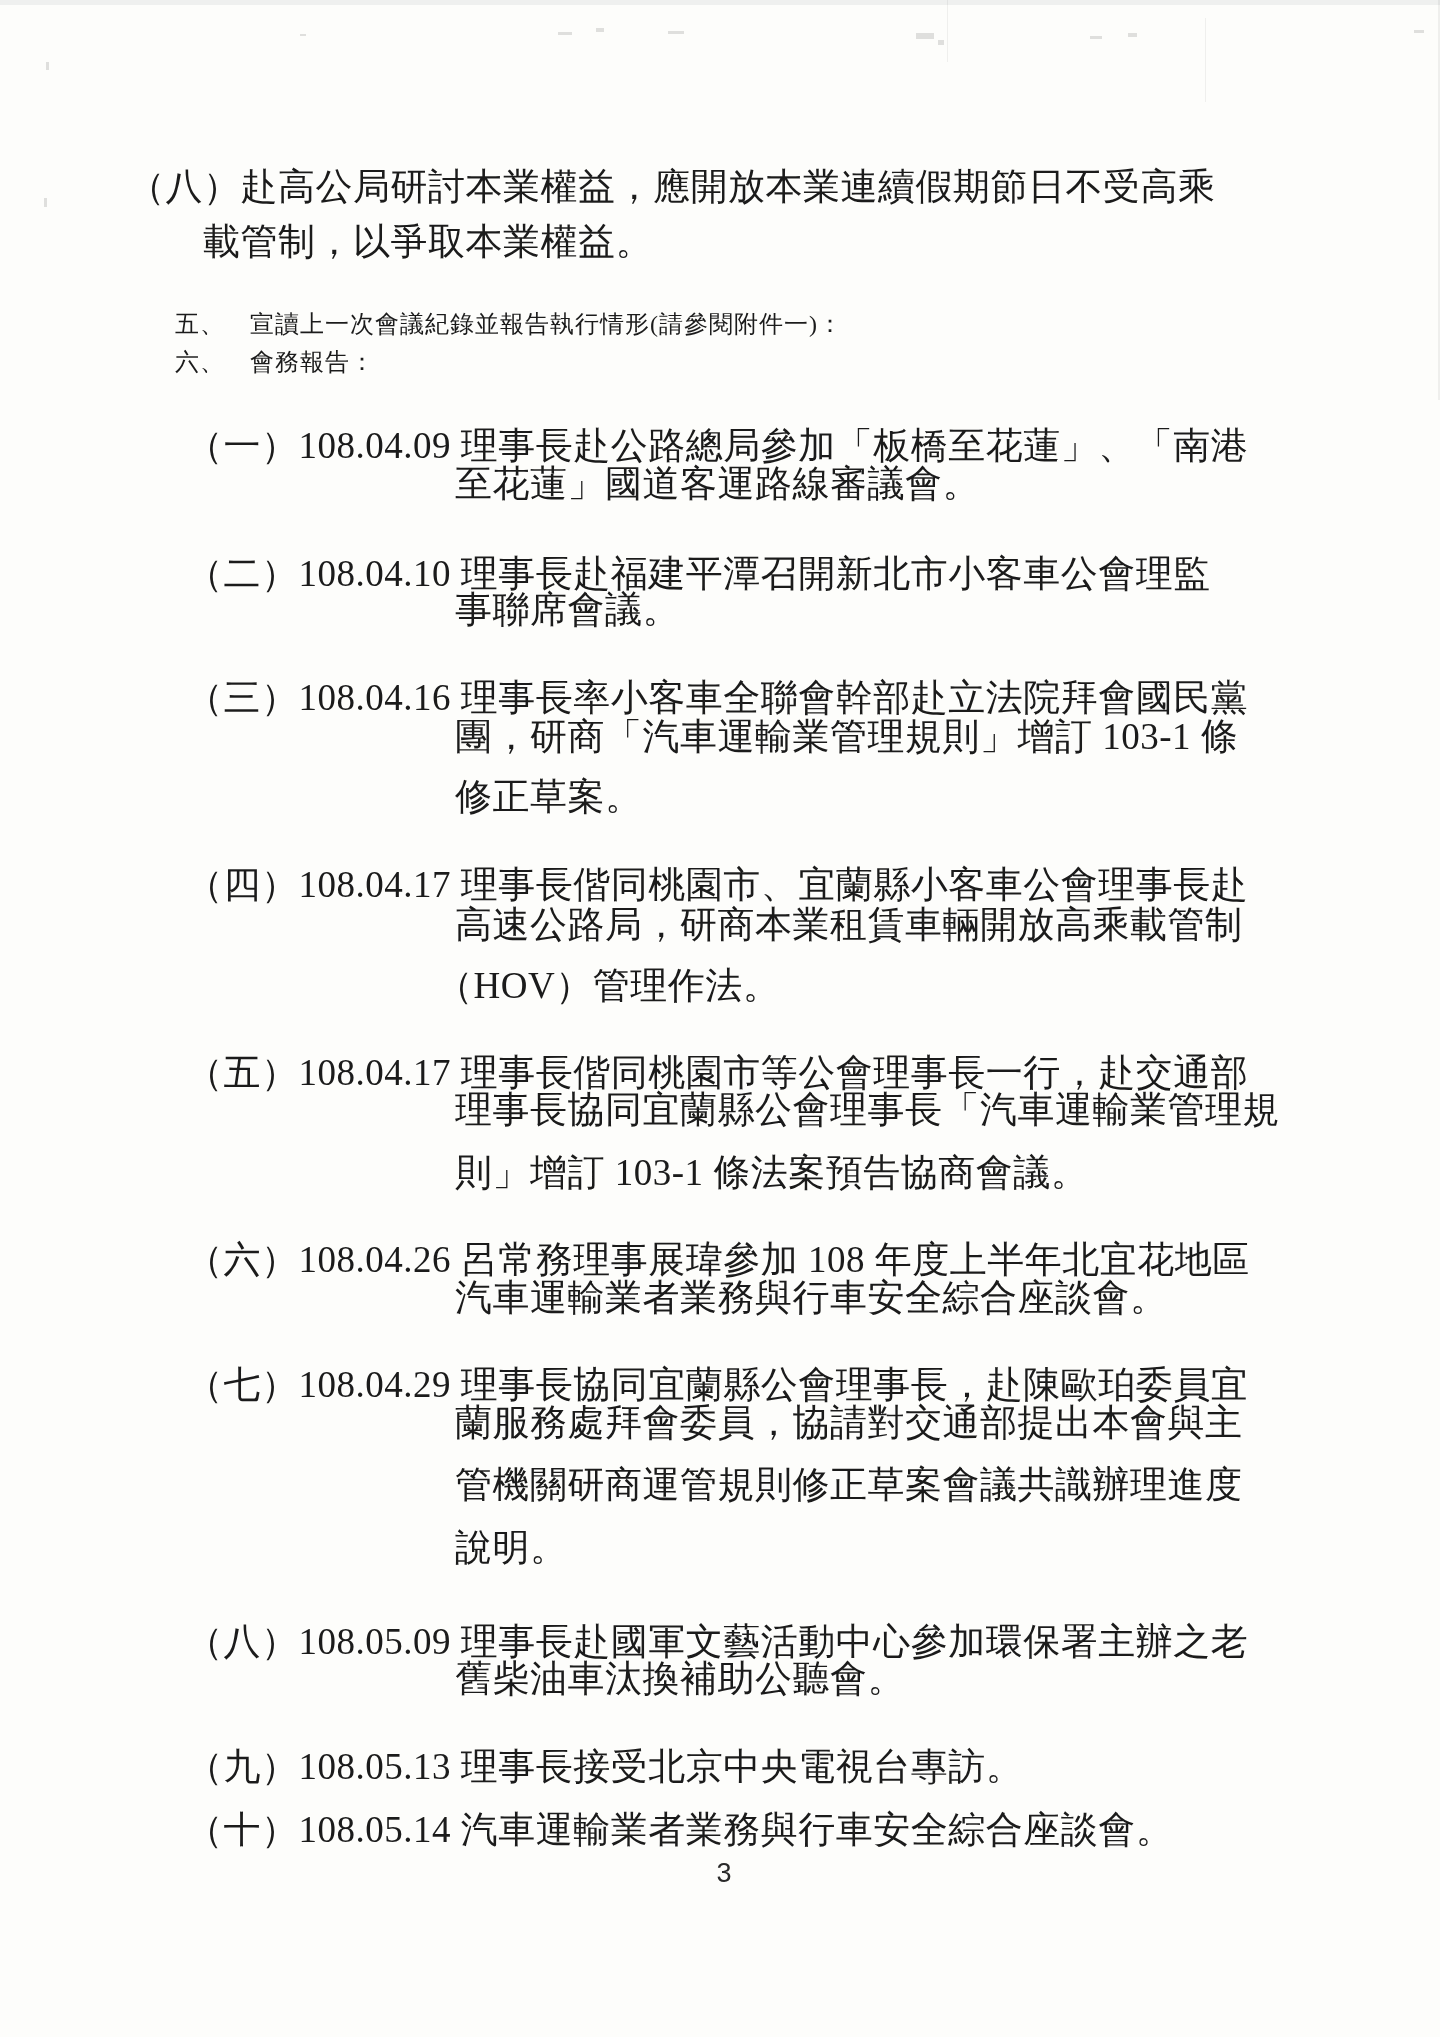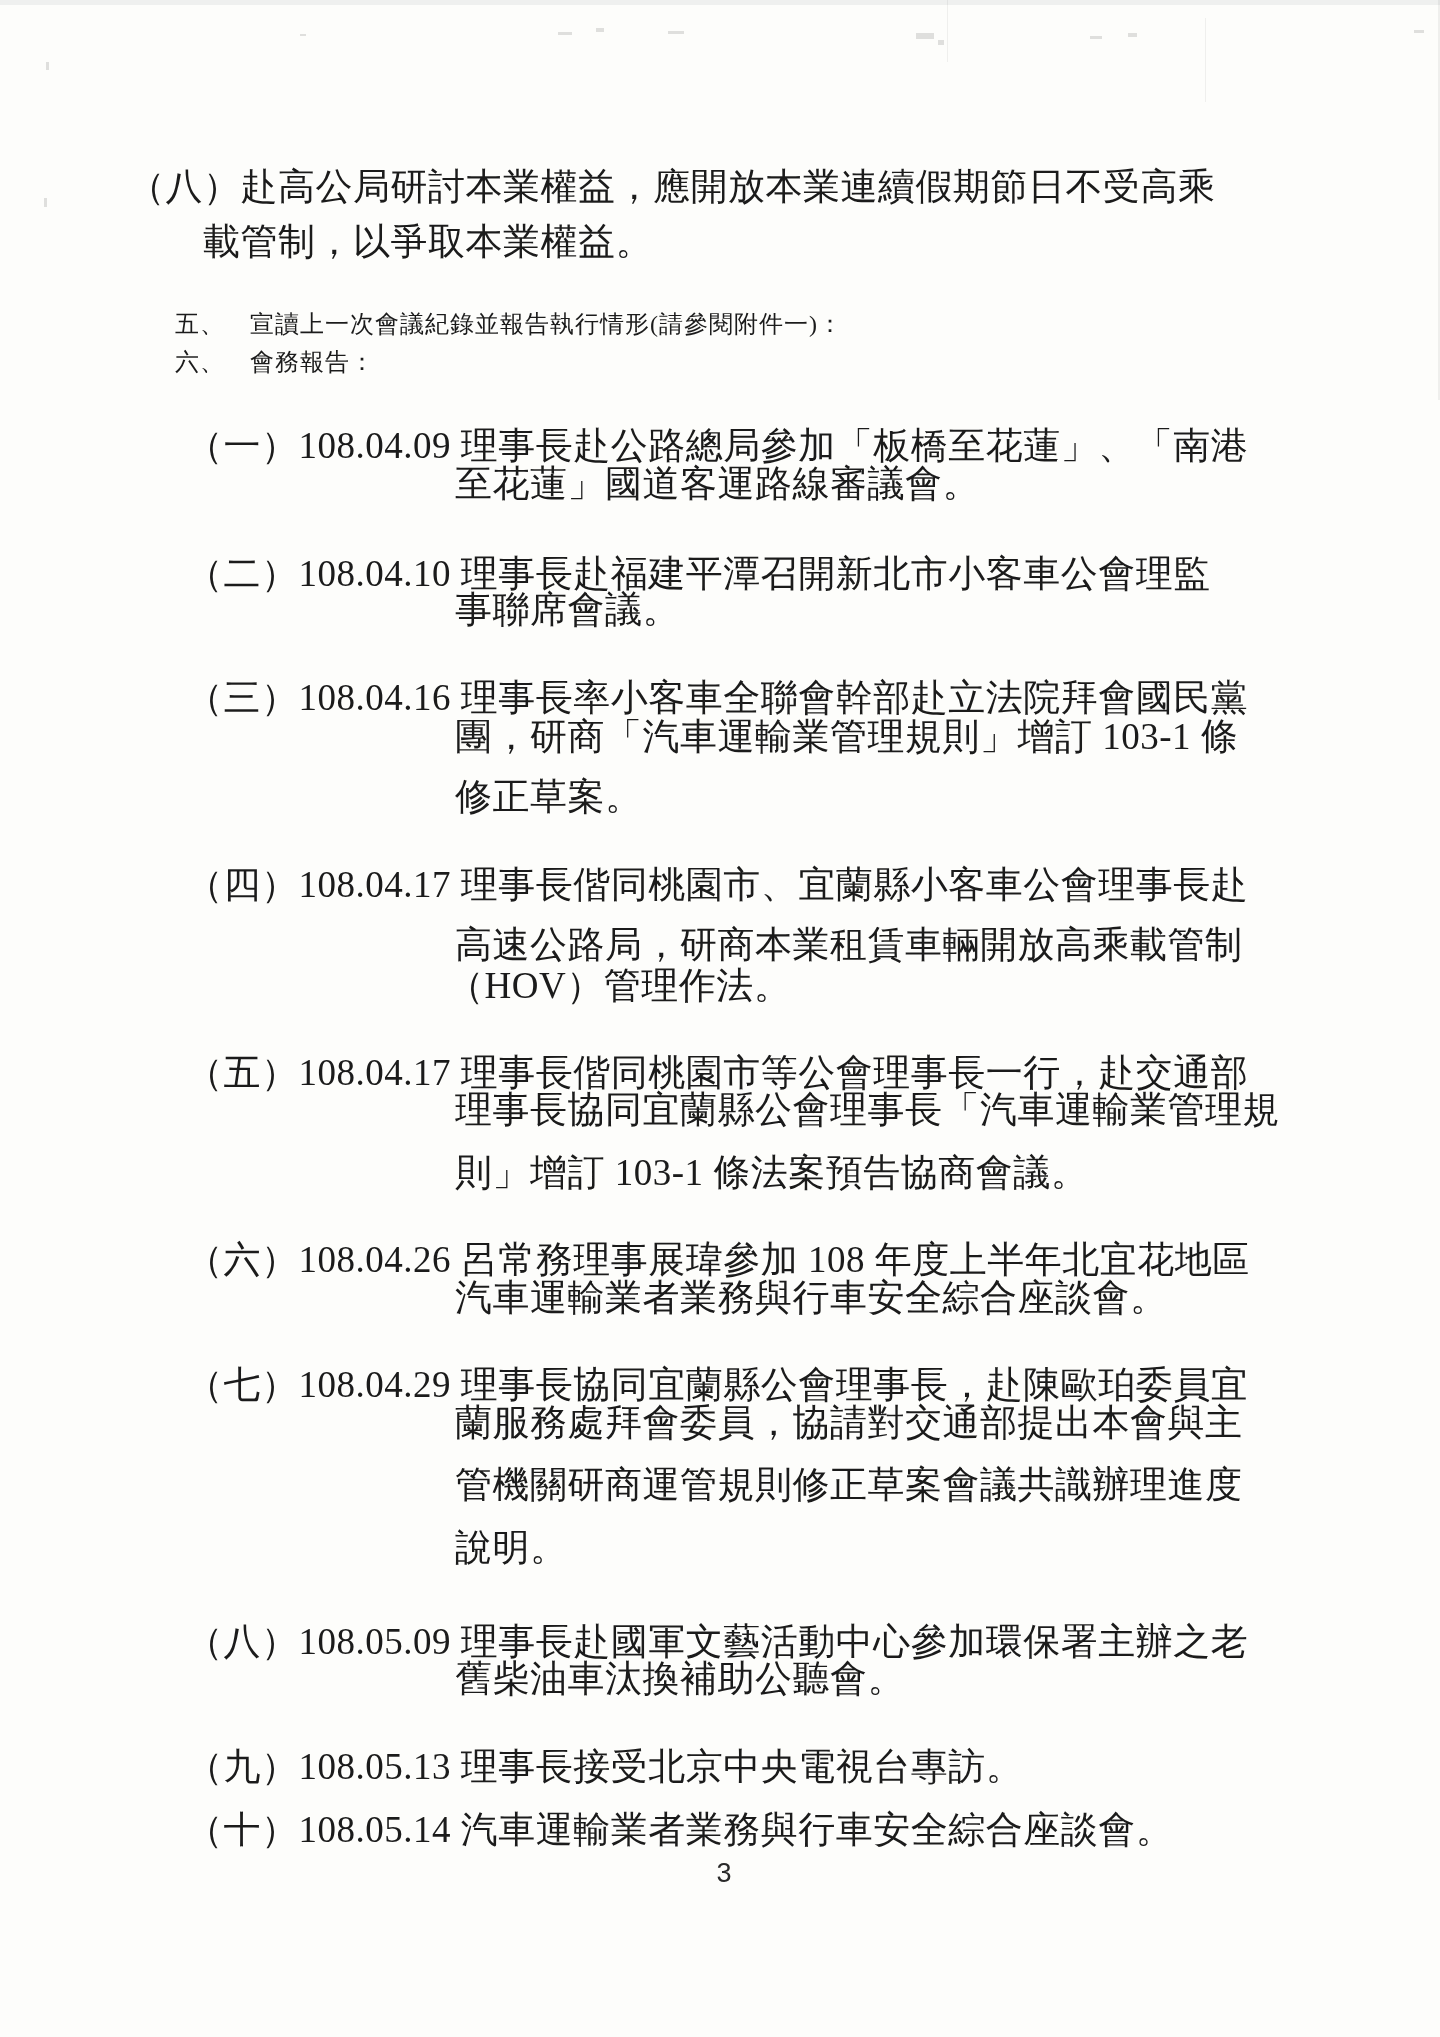--- a/index.html
+++ b/index.html
@@ -26,21 +26,21 @@
   }
   
   .ln.intro      { left: 128px; }
   .ln.intro-cont { left: 203px; font-family: Liberation Mono, monospace; }
   
   .ln.section    { left: 175px; font-size: 24px; letter-spacing: 1px; }
   
   .ln.item       { left: 186px; margin-top: 24px; }
   
   .ln.cont       { left: 455px; }
-  .ln.cont-hov   { left: 436px; margin-left: 11px; }
+  .ln.cont-hov   { left: 436px; }
   .pagenum {
     position: absolute;
     left: 700px;
     width: 48px;
     text-align: center;
     font-family: "Liberation Sans", "DejaVu Sans", sans-serif;
     font-size: 27px;
     color: #2a2a2a;
   }
   
@@ -85,21 +85,21 @@
   <div class="ln cont" style="top:465px">至花蓮」國道客運路線審議會。</div>
 
   <div class="ln item" style="top:531px">（二）108.04.10 理事長赴福建平潭召開新北市小客車公會理監</div>
   <div class="ln cont" style="top:591px">事聯席會議。</div>
 
   <div class="ln item" style="top:655px">（三）108.04.16 理事長率小客車全聯會幹部赴立法院拜會國民黨</div>
   <div class="ln cont" style="top:718px">團，研商「汽車運輸業管理規則」增訂 103-1 條</div>
   <div class="ln cont" style="top:778px">修正草案。</div>
 
   <div class="ln item" style="top:842px">（四）108.04.17 理事長偕同桃園市、宜蘭縣小客車公會理事長赴</div>
-  <div class="ln cont" style="top:926px">高速公路局，研商本業租賃車輛開放高乘載管制</div>
+  <div class="ln cont" style="top:906px">高速公路局，研商本業租賃車輛開放高乘載管制</div>
   <div class="ln cont-hov" style="top:967px">（HOV）管理作法。</div>
 
   <div class="ln item" style="top:1030px">（五）108.04.17 理事長偕同桃園市等公會理事長一行，赴交通部</div>
   <div class="ln cont" style="top:1091px">理事長協同宜蘭縣公會理事長「汽車運輸業管理規</div>
   <div class="ln cont" style="top:1154px">則」增訂 103-1 條法案預告協商會議。</div>
 
   <div class="ln item" style="top:1217px">（六）108.04.26 呂常務理事展瑋參加 108 年度上半年北宜花地區</div>
   <div class="ln cont" style="top:1279px">汽車運輸業者業務與行車安全綜合座談會。</div>
 
   <div class="ln item" style="top:1342px">（七）108.04.29 理事長協同宜蘭縣公會理事長，赴陳歐珀委員宜</div>

